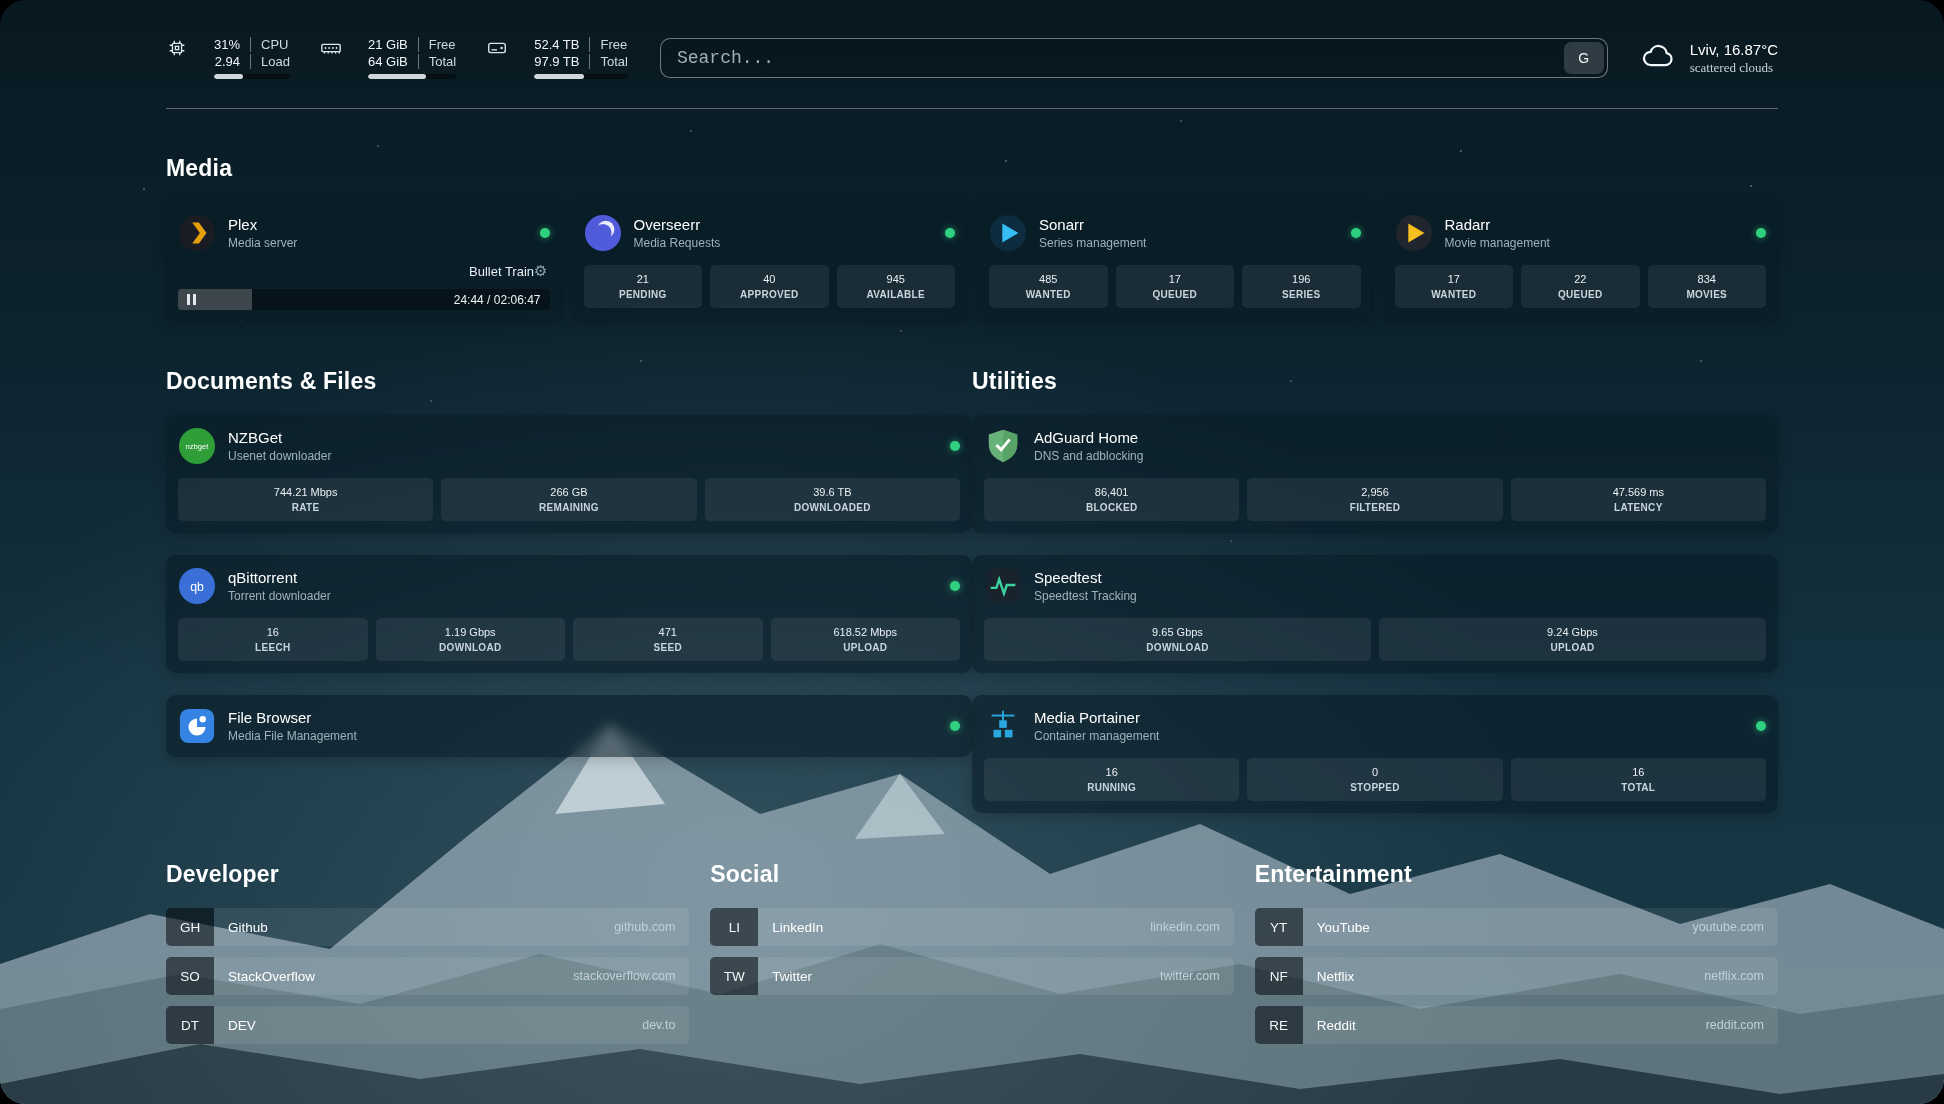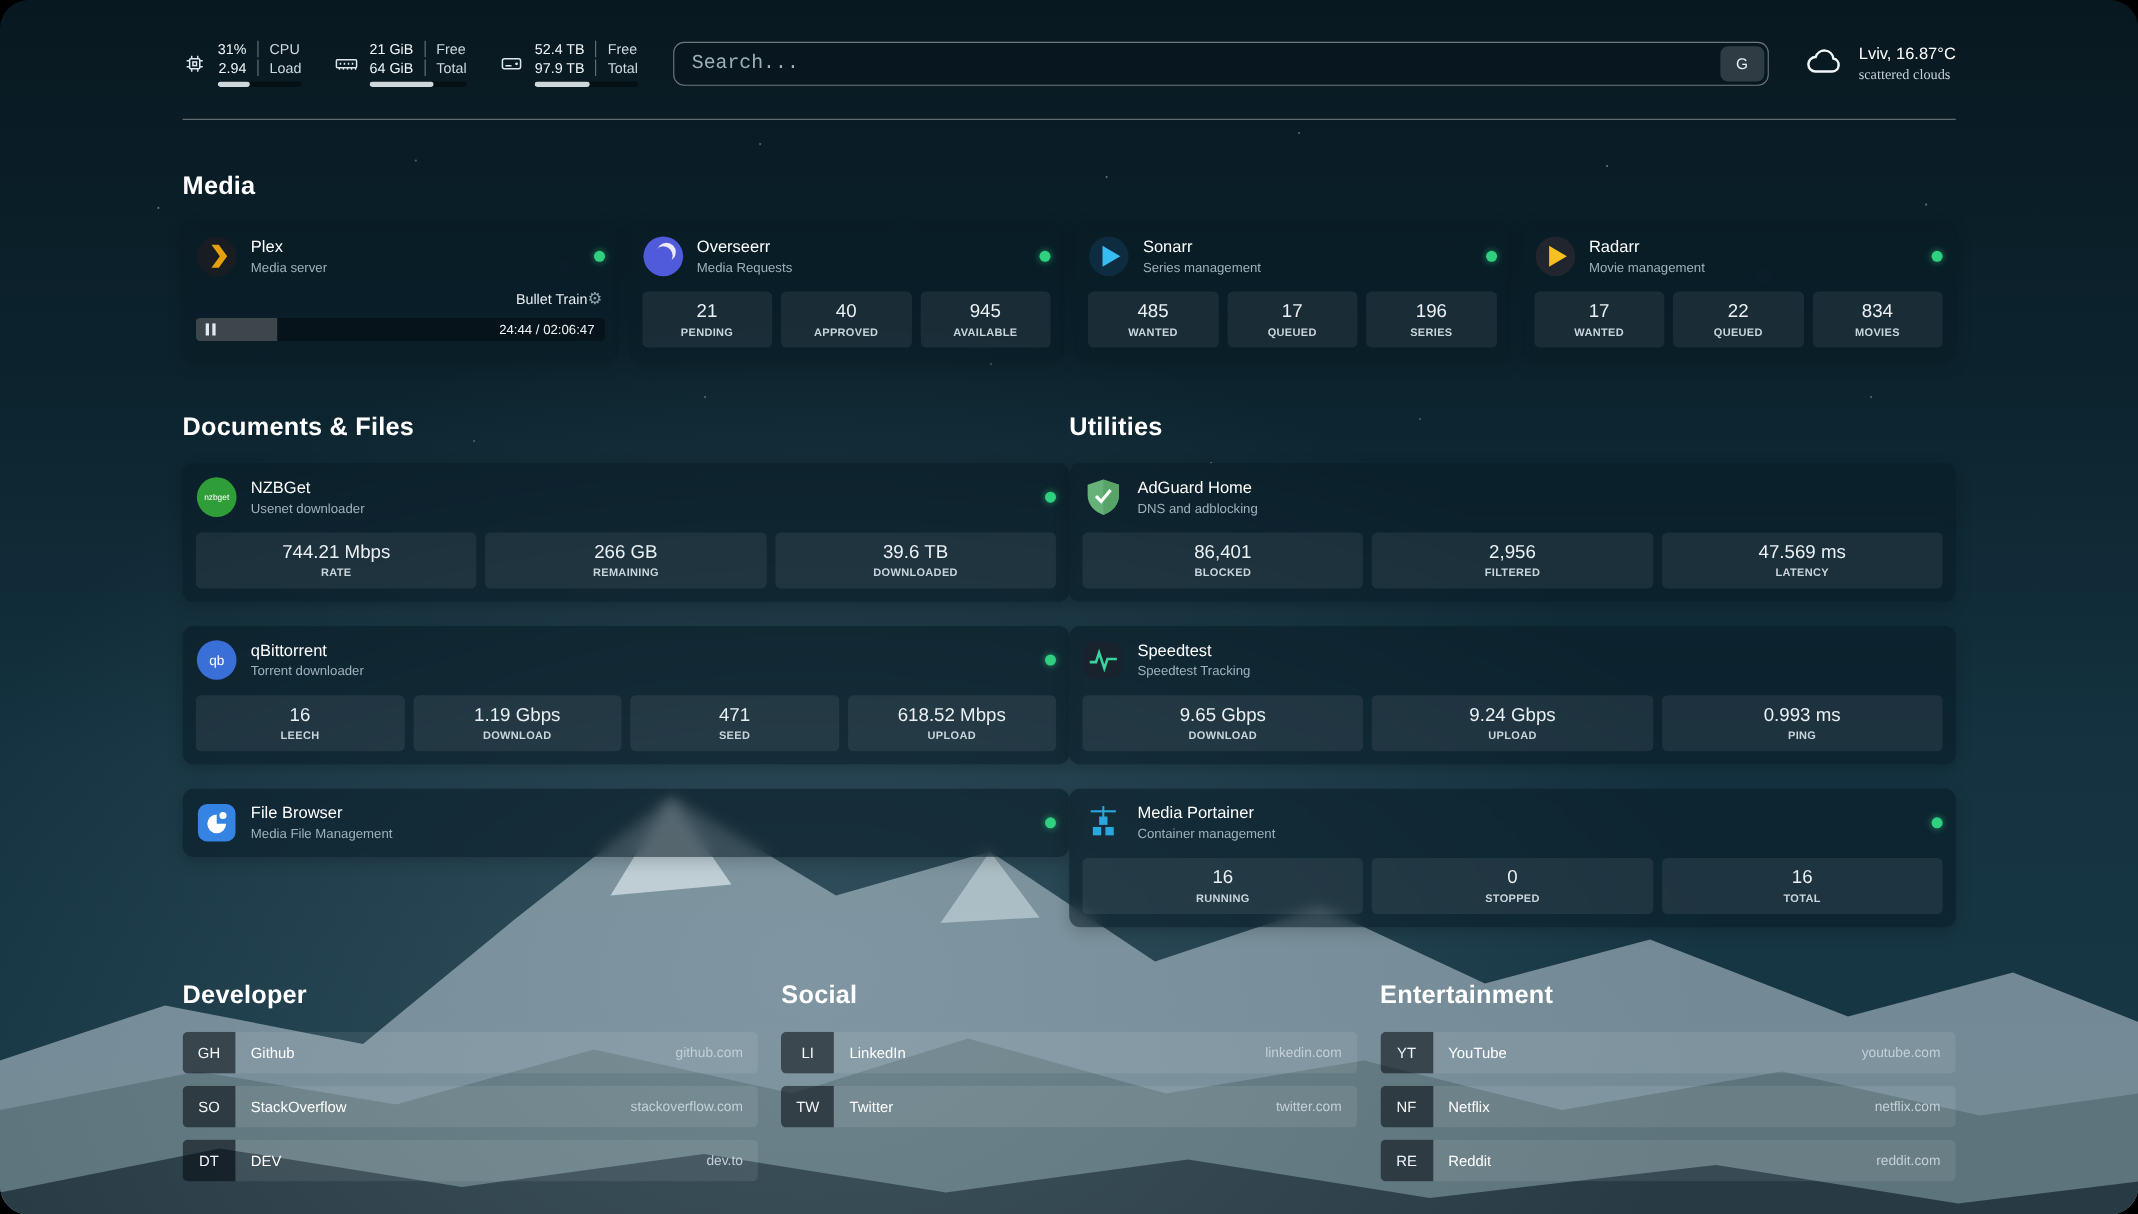--- a/index.html
+++ b/index.html
@@ -33,21 +33,21 @@
       1290px 380px 0 0 rgba(255,255,255,.25), 1500px 430px 0 0 rgba(255,255,255,.25),
       1700px 360px 0 0 rgba(255,255,255,.3), 300px 520px 0 0 rgba(255,255,255,.2),
       760px 500px 0 0 rgba(255,255,255,.2), 1230px 540px 0 0 rgba(255,255,255,.22),
       1650px 520px 0 0 rgba(255,255,255,.2);
   }
   .container { position: relative; width: 1612px; margin: 0 auto; padding-top: 30px; }
 
   
   .topbar { display: flex; align-items: center; height: 56px; }
   .resources { display: flex; gap: 30px; }
-  .resource { display: flex; align-items: center; gap: 10px; color: #e9f0f4; }
+  .resource { display: flex; align-items: flex-start; gap: 26px; color: #e9f0f4; }
   .res-icon { display: flex; align-items: center; }
   .res-grid { display: grid; grid-template-columns: auto auto; column-gap: 0; row-gap: 2px; font-size: 13px; }
   .res-val { text-align: right; padding-right: 10px; color: #f1f6f9; }
   .res-label { border-left: 1px solid rgba(255,255,255,.4); padding-left: 10px; color: #cfdae0; }
   .res-bar { margin-top: 5px; height: 5px; border-radius: 3px; background: rgba(0,0,0,.38); overflow: hidden; }
   .res-fill { height: 100%; border-radius: 3px; background: #cdd7dc; }
 
   .search { flex: 1; margin: 0 32px; display: flex; align-items: stretch; height: 40px;
     border: 1px solid rgba(255,255,255,.42); border-radius: 10px;
     background: rgba(8,22,30,.55); overflow: hidden; }
@@ -76,21 +76,21 @@
   .card-header { display: flex; align-items: center; gap: 12px; }
   .icon { width: 38px; height: 38px; flex: none; display: flex; align-items: center; justify-content: center; }
   .icon svg { width: 38px; height: 38px; }
   .card-name { font-size: 15px; color: #fff; }
   .card-desc { font-size: 12px; color: #9fb2bc; margin-top: 3px; }
   .status-dot { width: 10px; height: 10px; border-radius: 50%; background: #2fd181;
     margin-left: auto; box-shadow: 0 0 7px rgba(47,209,129,.65); flex: none; }
 
   .stats { display: flex; gap: 8px; margin-top: 13px; }
   .stat { flex: 1; background: rgba(255,255,255,.07); border-radius: 5px; padding: 8px 4px; text-align: center; }
-  .stat-value { font-size: 17px; color: #eaf0f4; }
+  .stat-value { font-size: 11px; color: #eaf0f4; }
   .stat-label { font-size: 10px; font-weight: 700; color: #c9d5dc; margin-top: 4px; letter-spacing: .3px; }
 
   
   .plex-media { margin-top: 10px; }
   .plex-title-row { display: flex; align-items: center; justify-content: flex-end;
     font-size: 13px; color: #e9eff3; padding: 0 2px; }
   .gear { color: #90a4ae; font-size: 15px; font-family: "DejaVu Sans", sans-serif; cursor: pointer; }
   .plex-bar { position: relative; margin-top: 9px; height: 21px; border-radius: 4px;
     background: rgba(0,0,0,.32); overflow: hidden; display: flex; align-items: center; }
   .plex-fill { position: absolute; left: 0; top: 0; bottom: 0; background: rgba(255,255,255,.22); }
@@ -468,24 +468,20 @@
             </div>
           </div>
           <div class="stats">
             <div class="stat">
               <div class="stat-value">9.65 Gbps</div>
               <div class="stat-label">DOWNLOAD</div>
             </div>
             <div class="stat">
               <div class="stat-value">9.24 Gbps</div>
               <div class="stat-label">UPLOAD</div>
-            </div>
-            <div class="stat">
-              <div class="stat-value">0.993 ms</div>
-              <div class="stat-label">PING</div>
             </div>
           </div>
         </div>
 
         <div class="card">
           <div class="card-header">
             <span class="icon">
               <svg viewBox="0 0 40 40" fill="#29a8df">
                 <rect x="19" y="4" width="2" height="12"></rect>
                 <rect x="8" y="8" width="24" height="2"></rect>

